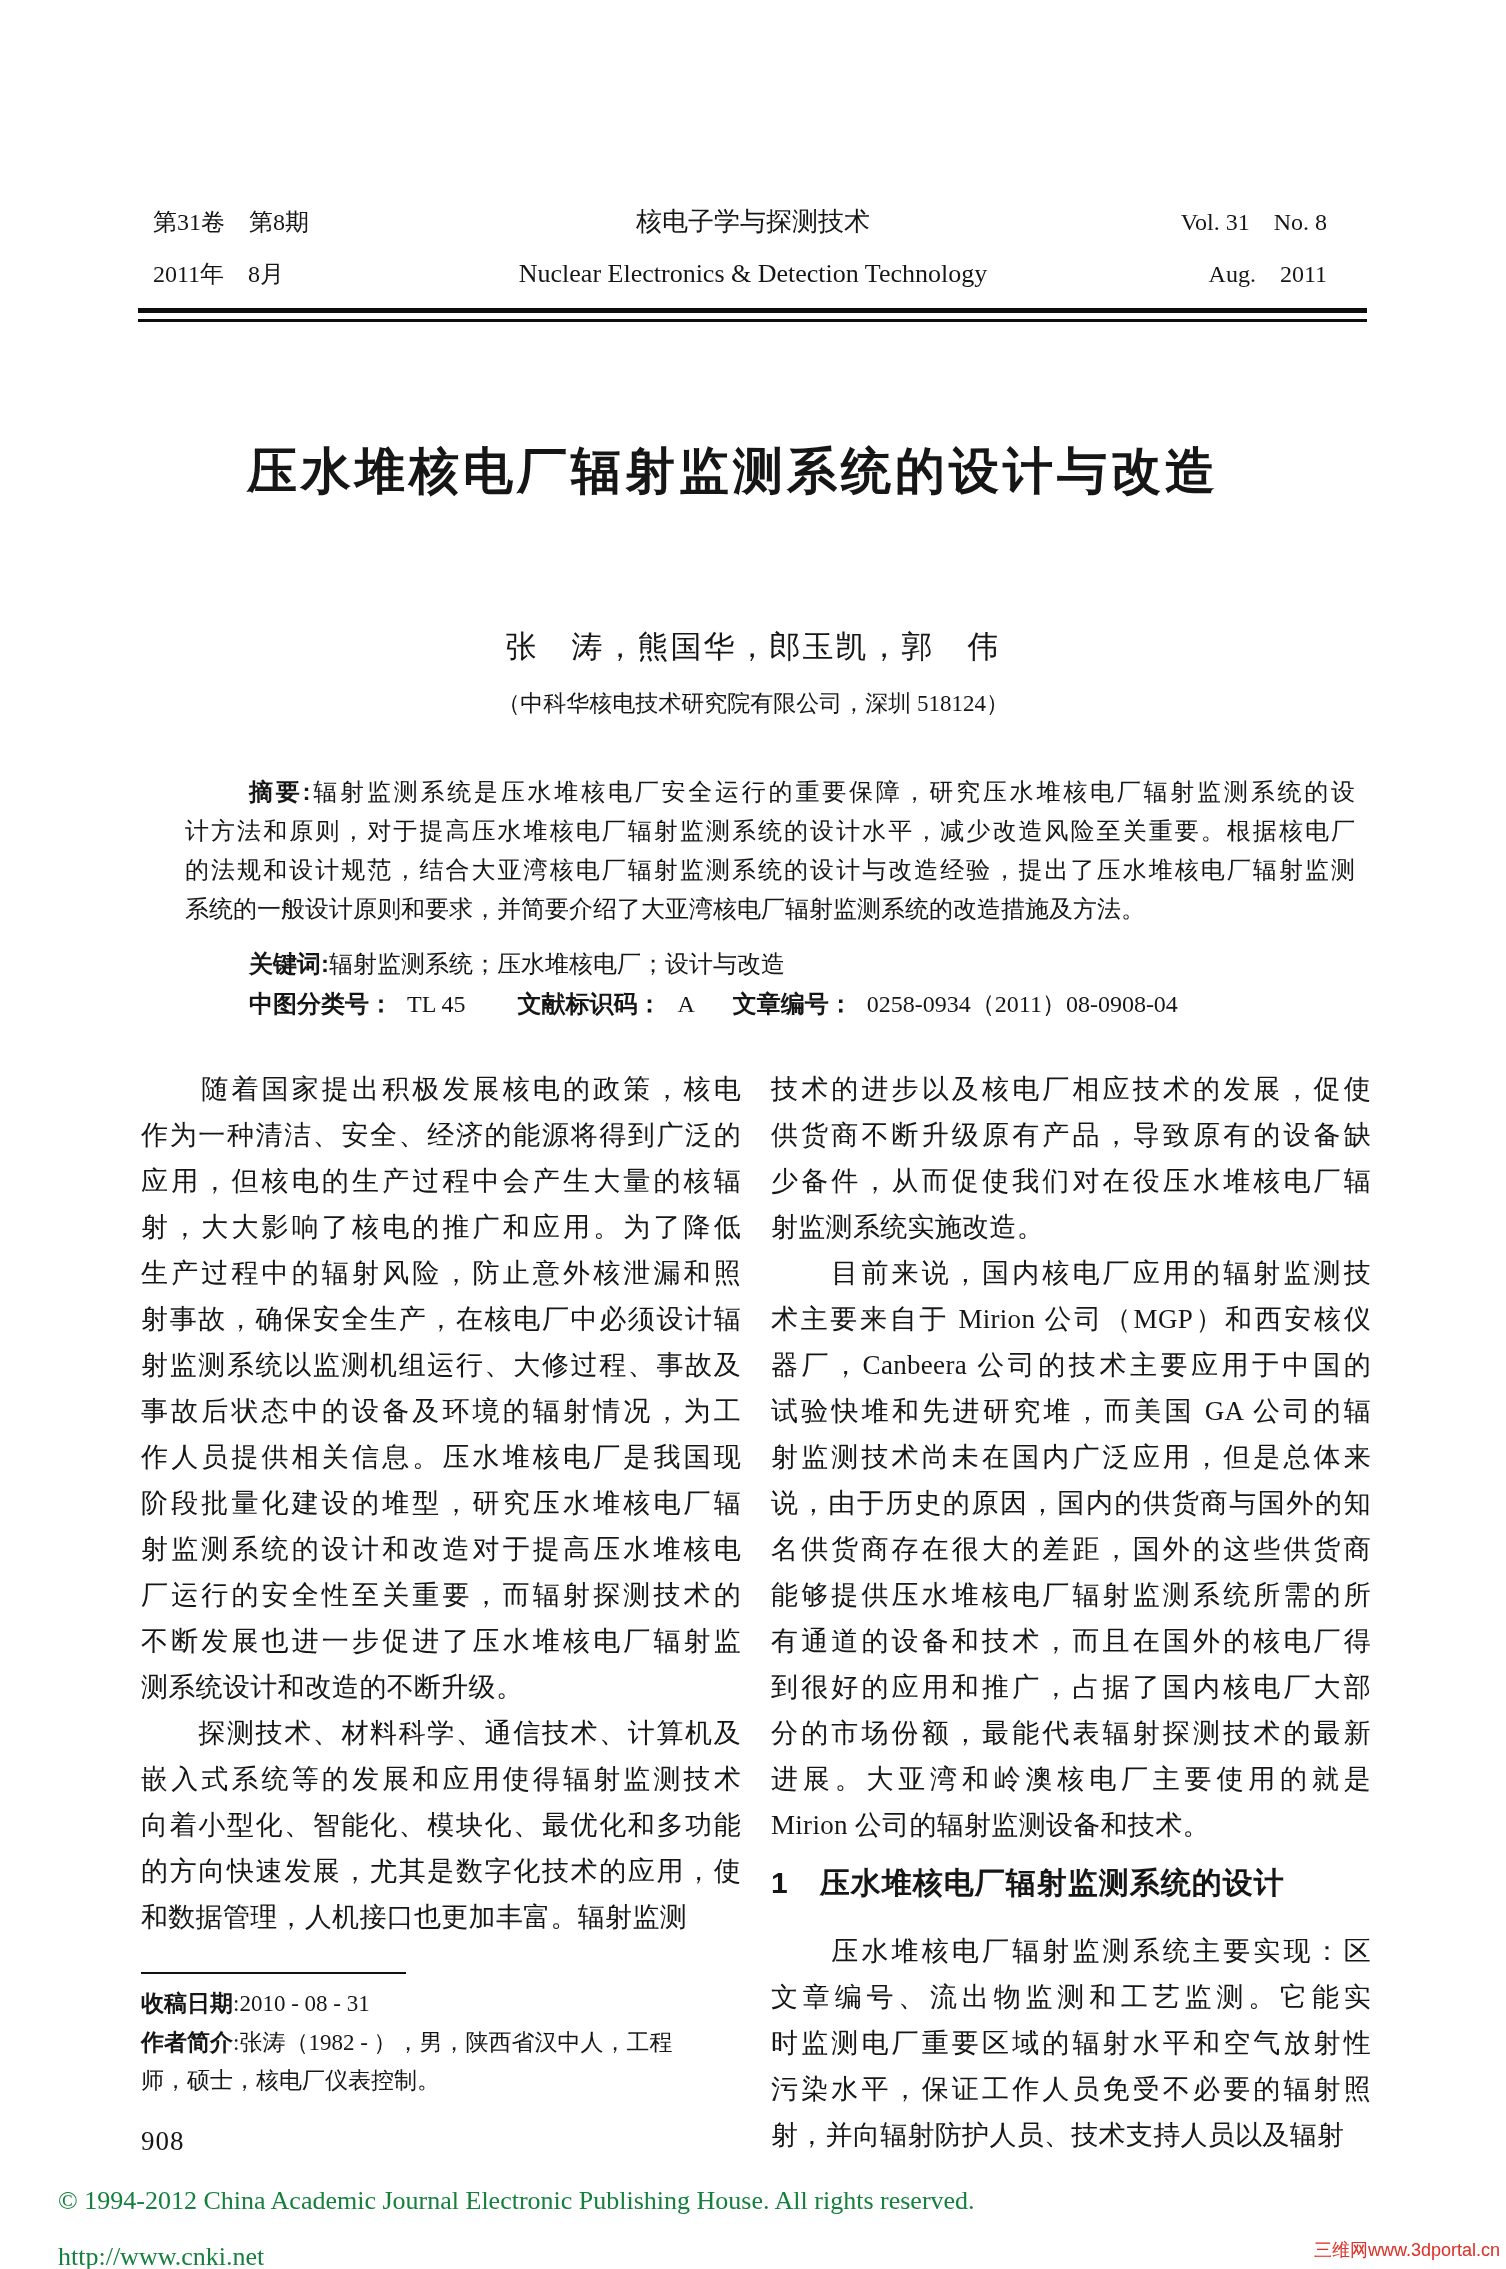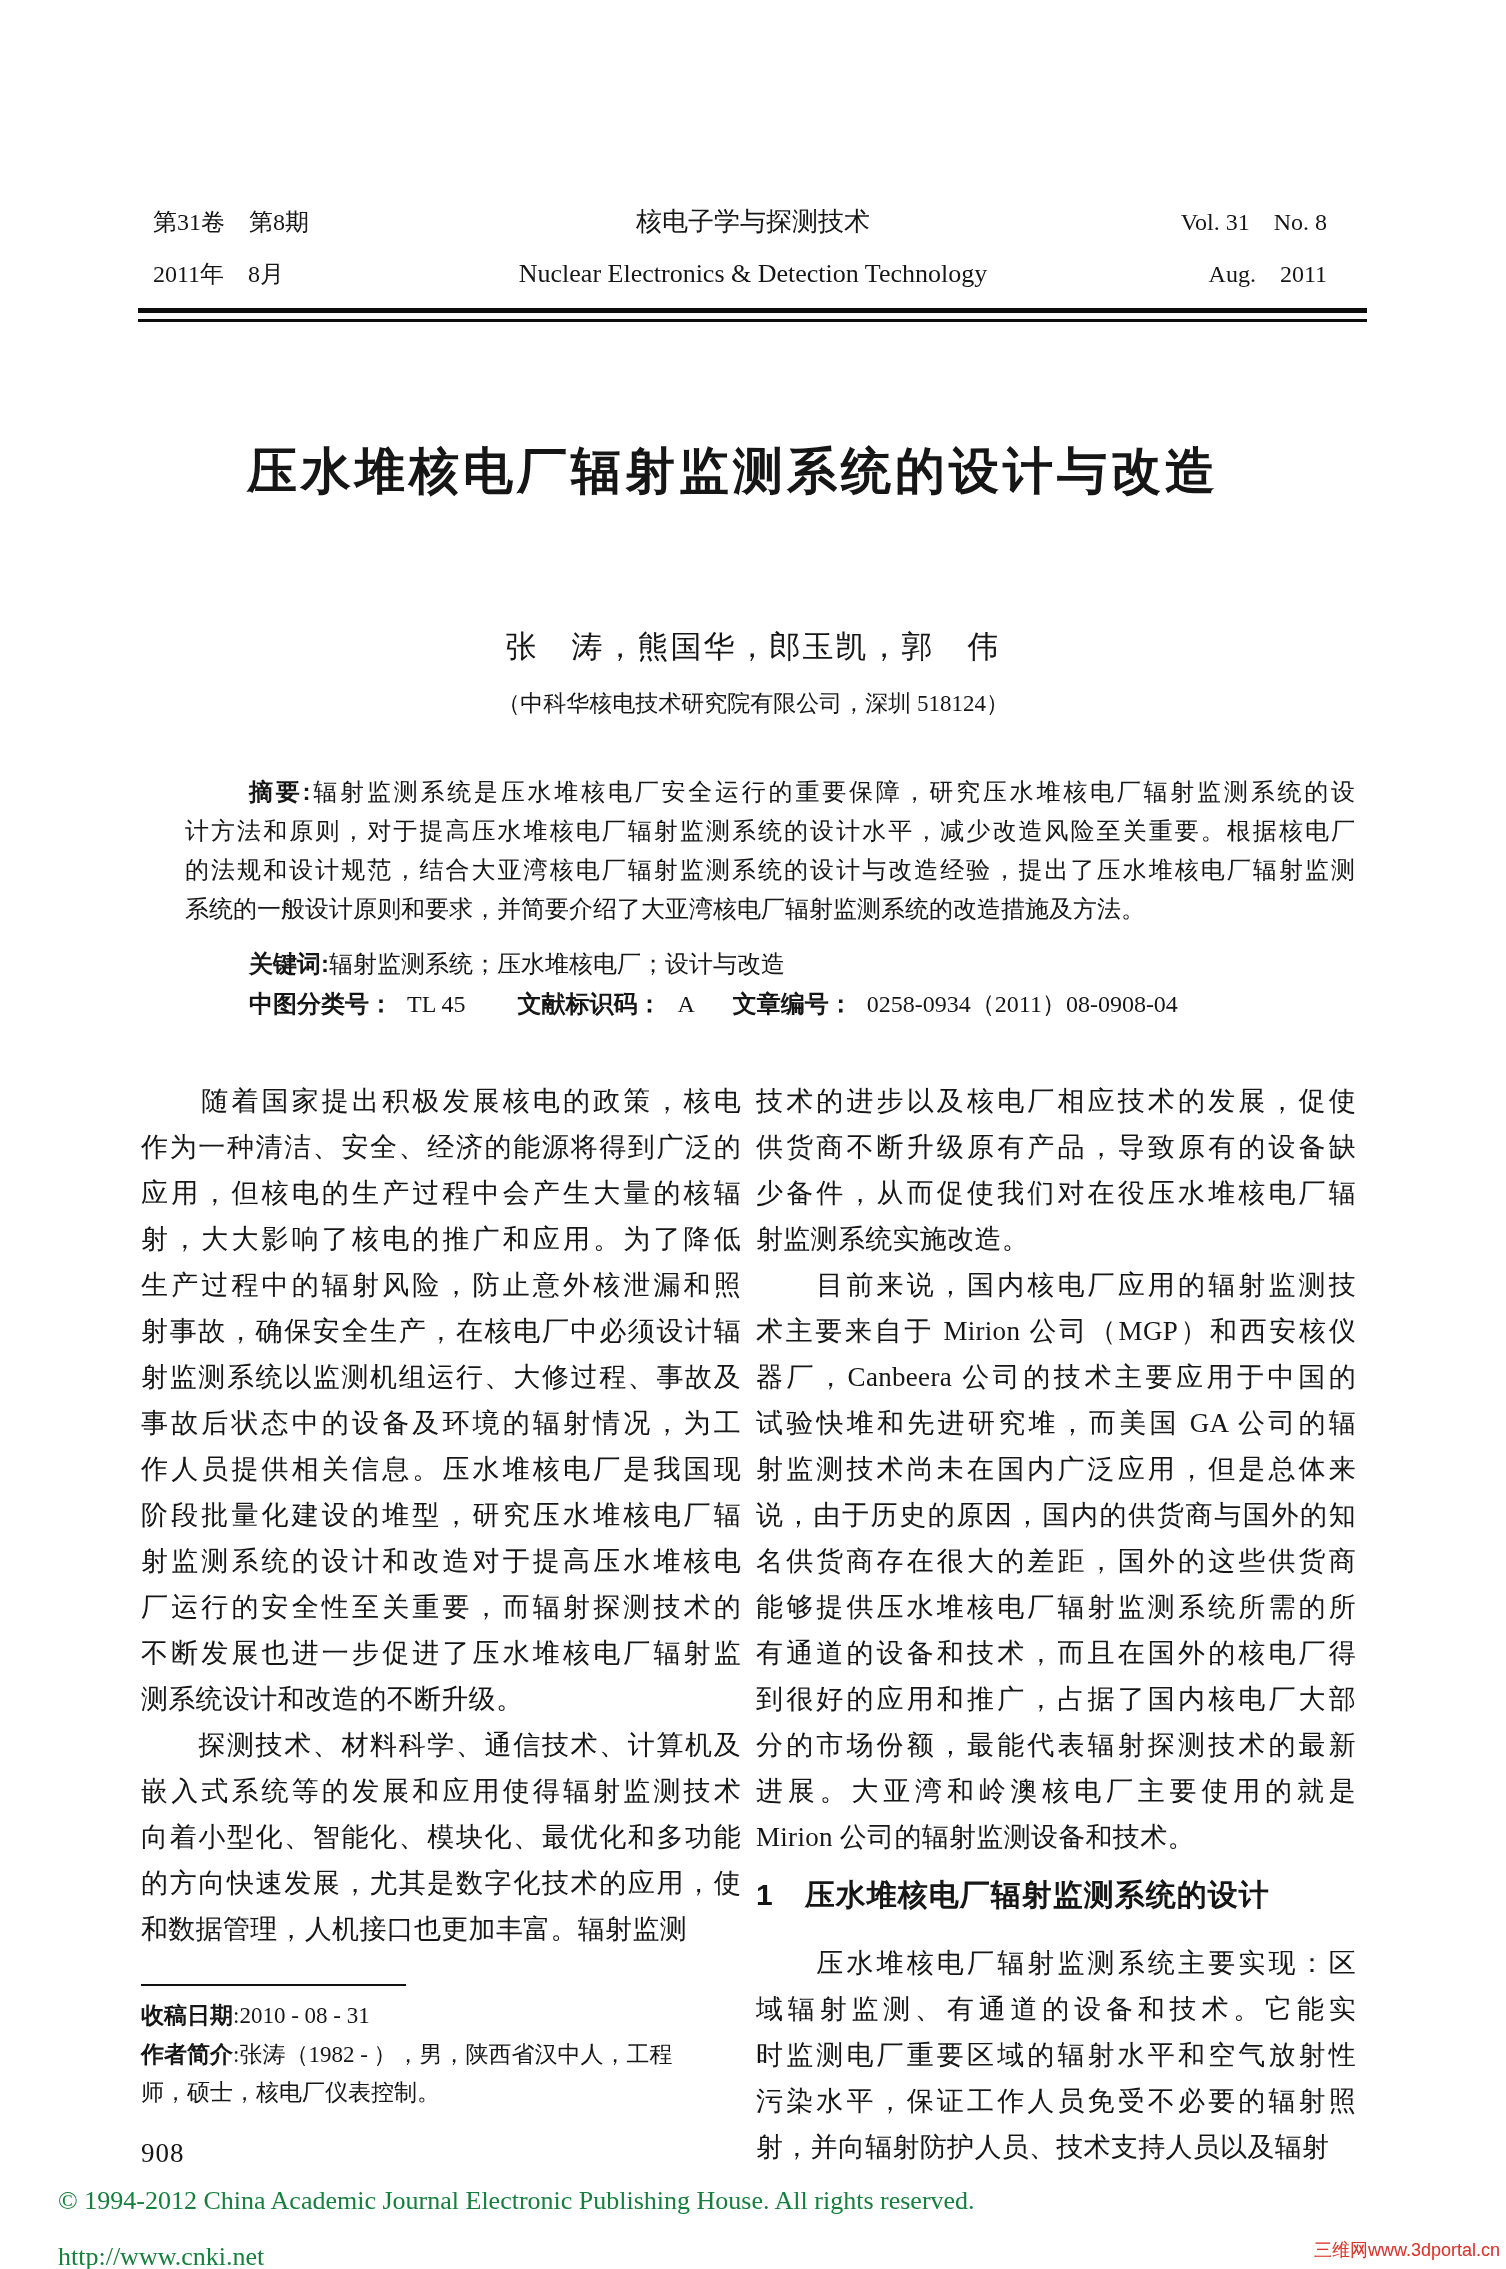--- a/index.html
+++ b/index.html
@@ -56,22 +56,22 @@
   .blabel { font-family:"Liberation Sans","DejaVu Sans",sans-serif; font-weight:bold; }
   .kw-line  { position:absolute; top:948px; left:249px; width:1106px; font-size:24px; }
   .clc-line { position:absolute; top:988px; left:249px; width:1106px; font-size:24px; }
   .clc-v1 { margin-left:14px; margin-right:52px; }
   .clc-v2 { margin-left:16px; margin-right:38px; }
   .clc-v3 { margin-left:14px; }
 
   
   .cols {
     position:absolute; top:1066px; left:141px;
-    display:flex; gap:15px;
-    font-size:27px; line-height:46px; letter-spacing:0.3px;margin-top:12px;
+    display:flex; gap:30px;
+    font-size:27px; line-height:46px; letter-spacing:0.3px;
   }
   .col { width:600px; }
   .tline { text-align:justify; text-align-last:justify; }
   .tline.last { text-align-last:auto; }
 
   .sec-heading {
     font-size:30px; line-height:34px;
     margin-top:18px; margin-bottom:28px;
     letter-spacing:1px;
     text-align:left;
@@ -192,21 +192,21 @@
           <div class="tline">能够提供压水堆核电厂辐射监测系统所需的所</div>
           <div class="tline">有通道的设备和技术，而且在国外的核电厂得</div>
           <div class="tline">到很好的应用和推广，占据了国内核电厂大部</div>
           <div class="tline">分的市场份额，最能代表辐射探测技术的最新</div>
           <div class="tline">进展。大亚湾和岭澳核电厂主要使用的就是</div>
           <div class="tline last">Mirion 公司的辐射监测设备和技术。</div>
         </div>
       <div class="sec-heading heiti">1　压水堆核电厂辐射监测系统的设计</div>
       <div>
           <div class="tline">　　压水堆核电厂辐射监测系统主要实现：区</div>
-          <div class="tline">域辐射监测、有通道的设备和技术。它能实</div>
+          <div class="tline">文章编号、流出物监测和工艺监测。它能实</div>
           <div class="tline">时监测电厂重要区域的辐射水平和空气放射性</div>
           <div class="tline">污染水平，保证工作人员免受不必要的辐射照</div>
           <div class="tline last">射，并向辐射防护人员、技术支持人员以及辐射</div>
         </div>
     </div>
   </div>
 
   <div class="copyright">
     <span>© 1994-2012 China Academic Journal Electronic Publishing House. All rights reserved.</span>
     <span>http://www.cnki.net</span>

